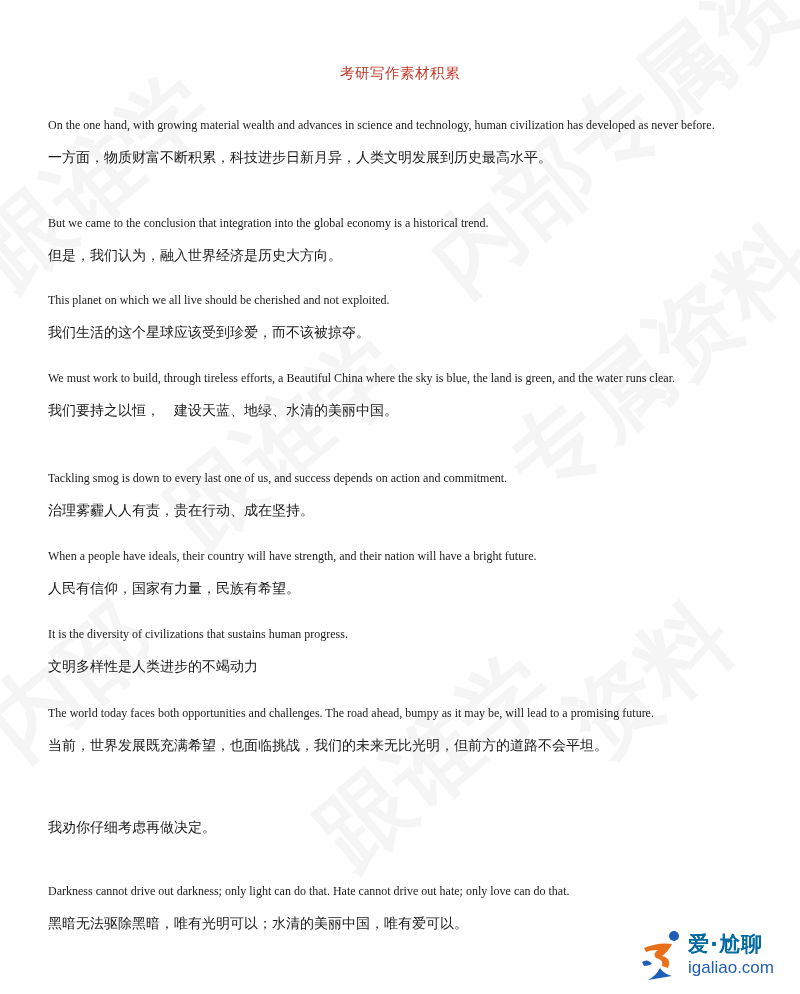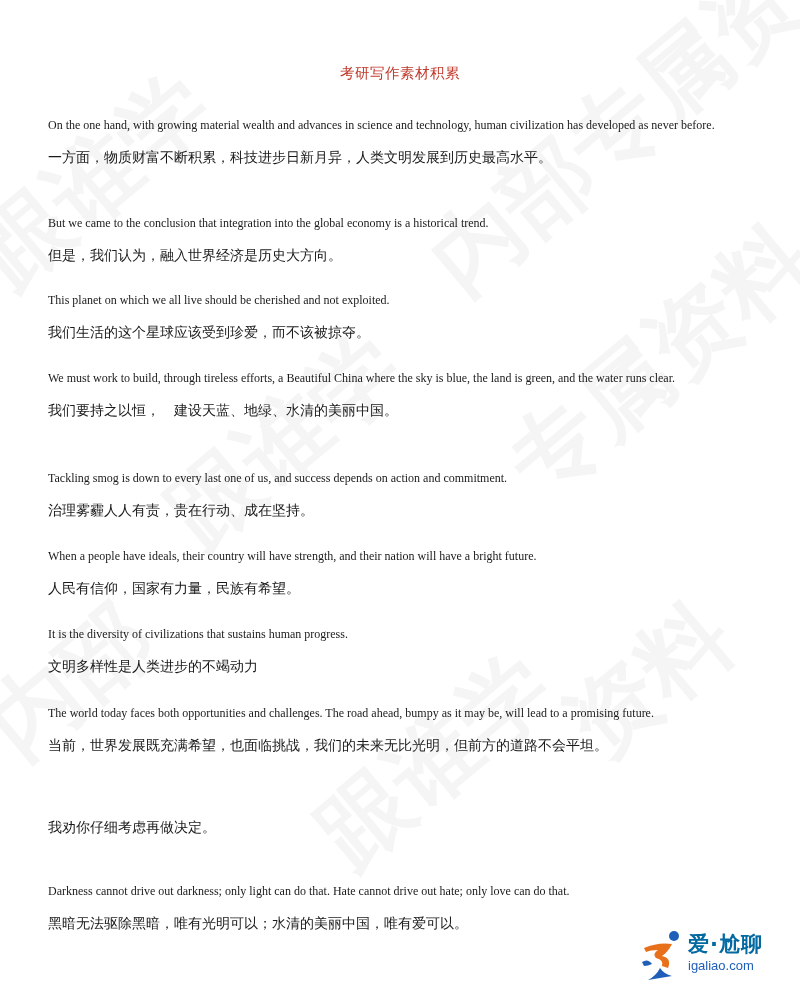--- a/index.html
+++ b/index.html
@@ -10,21 +10,21 @@
              opacity:0.035; transform:rotate(-40deg); white-space:nowrap; font-weight:bold; }
   .title { position:absolute; top:64px; left:0; width:800px; text-align:center;
            font-family:Liberation Mono, monospace; font-size:14.5px; color:#c0392b; letter-spacing:0.5px; }
   .entry { position:absolute; left:48px; width:710px; }
   .en { font-size:12px; line-height:18px; color:#1a1a1a; }
   .zh { font-family:"DejaVu Sans", sans-serif; font-size:14px; line-height:22px; margin-top:12px; color:#1a1a1a; }
   .logo { position:absolute; left:638px; top:928px; width:160px; height:56px; }
   .logo .cn { position:absolute; left:50px; top:2px; font-family:"DejaVu Sans", sans-serif;
               font-size:21px; font-weight:bold; color:#0369a1; letter-spacing:1px; }
   .logo .url { position:absolute; left:50px; top:30px; font-family:"Liberation Sans", sans-serif;
-               font-size:13px; color:#1f5fb8; }
+               font-size:17px; color:#1f5fb8; }
   .logo svg { position:absolute; left:0; top:0; }
 </style>
 </head>
 <body>
 
 <div class="wm">
   <span style="left:-40px; top:120px;">跟谁学</span>
   <span style="left:380px; top:40px;">内部专属资料</span>
   <span style="left:150px; top:380px;">跟谁学</span>
   <span style="left:480px; top:300px;">专属资料</span>

